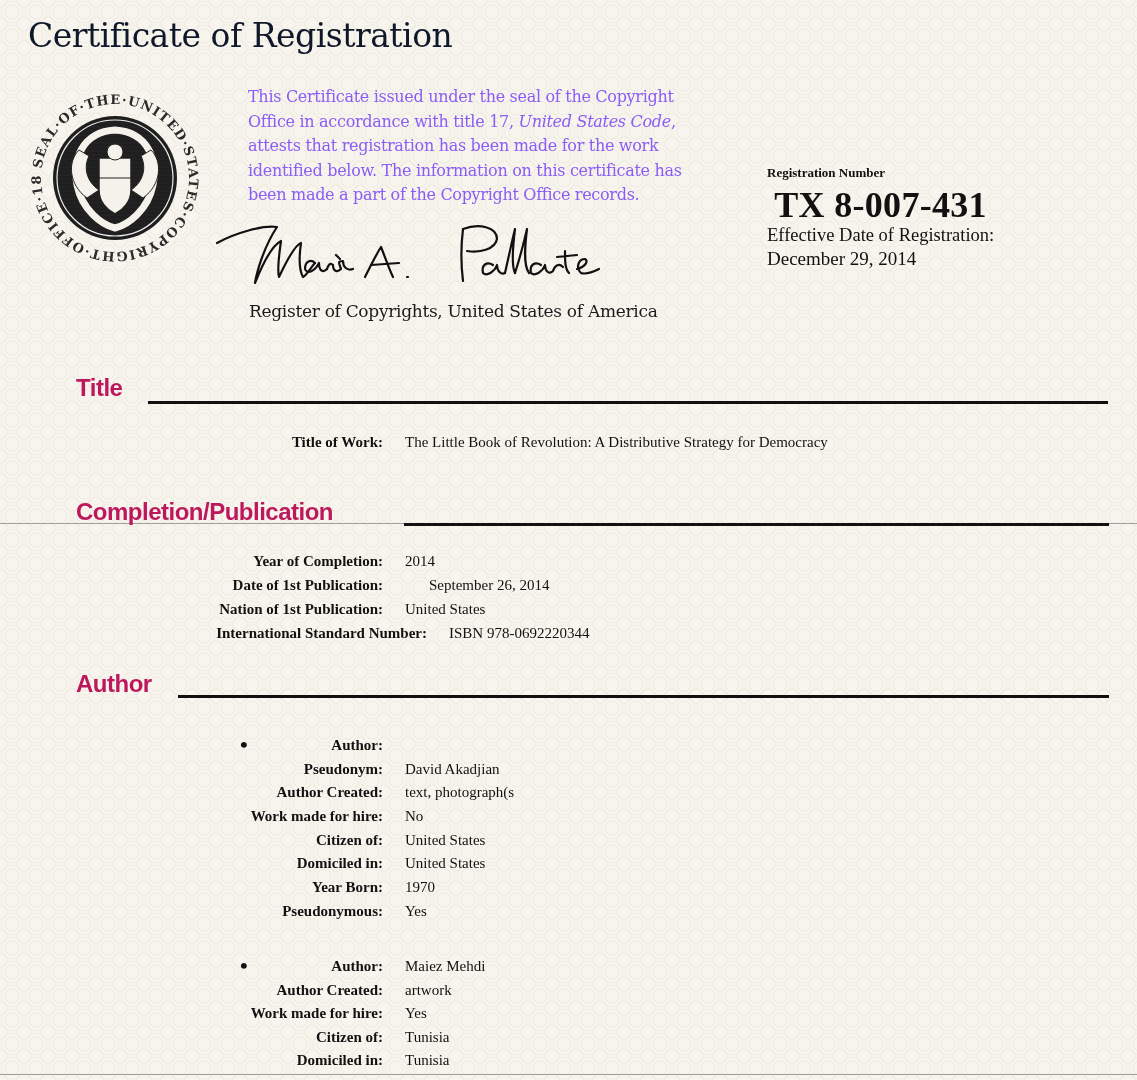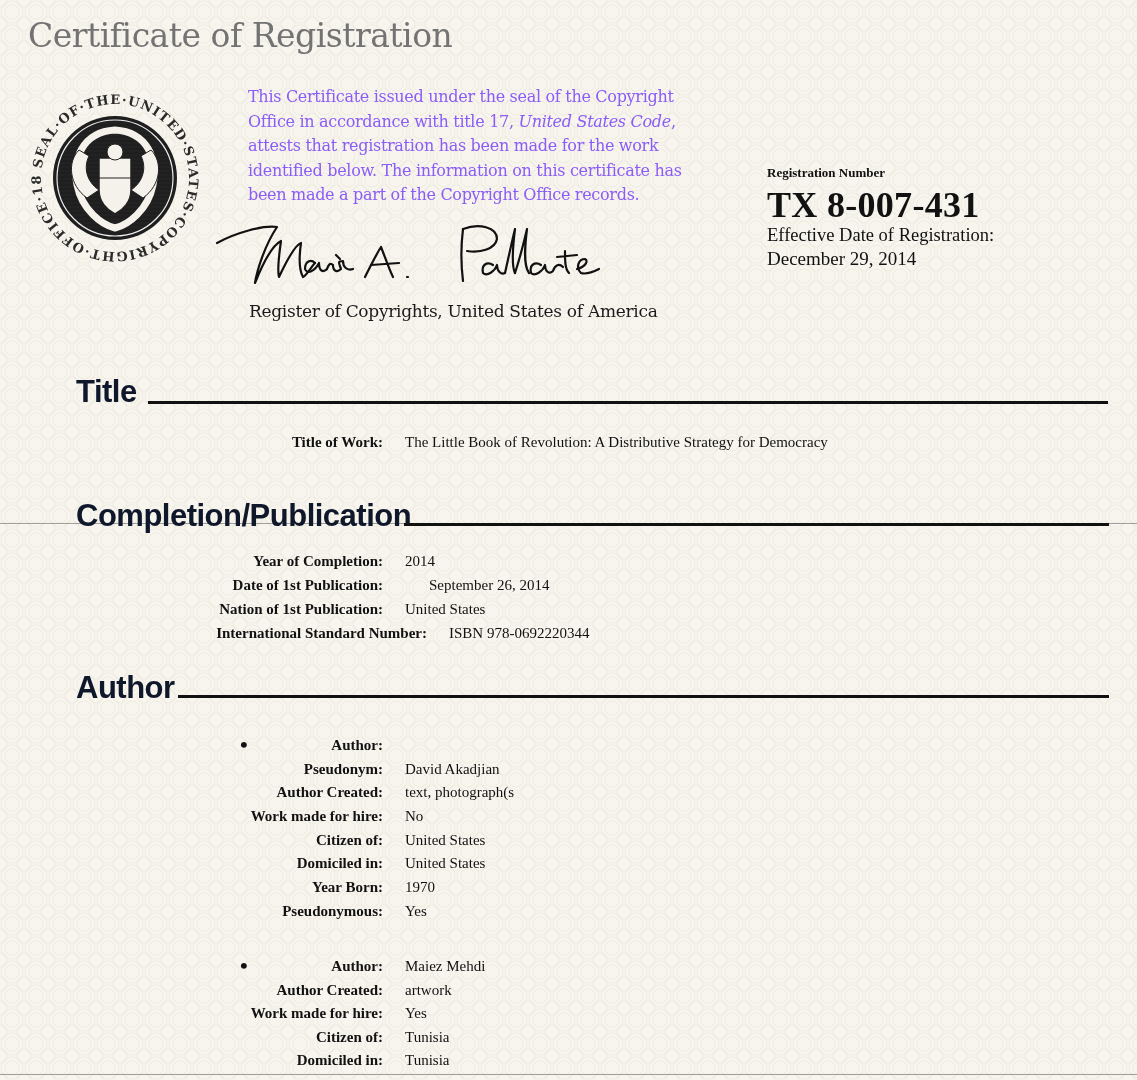--- a/index.html
+++ b/index.html
@@ -10,42 +10,42 @@
       radial-gradient(circle at 12px 12px, transparent 6px, rgba(205,200,180,0.22) 7px, transparent 8px, transparent 10px, rgba(205,200,180,0.18) 11px, transparent 12px),
       radial-gradient(circle at 12px 12px, transparent 6px, rgba(205,200,180,0.18) 7px, transparent 8px);
     background-size: 24px 24px, 24px 24px;
     background-position: 0 0, 12px 12px;
     font-family: "Liberation Serif", serif;
     color: #111;
   }
   .abs { position: absolute; }
   .cert-title {
     left: 28px; top: 16px; font-size: 33px; font-family: "DejaVu Serif", serif; font-weight: normal;
-    letter-spacing: -0.5px; color: #737373; white-space: nowrap;
+    letter-spacing: -0.5px; color: #0f172a; white-space: nowrap;
   }
   .seal { left: 27px; top: 90px; width: 176px; height: 176px; }
   .statement {
     left: 248px; top: 85px; width: 470px; font-family: "DejaVu Serif", serif;
     font-size: 16px; line-height: 24.6px; color: #8b5cf6; letter-spacing: -0.3px;
   }
   .statement .line { display: block; white-space: nowrap; }
   .signature { left: 215px; top: 215px; width: 400px; height: 80px; }
   .register-line {
     left: 249px; top: 301px; font-family: "DejaVu Serif", serif; font-size: 17px;
     color: #1a1a1a; white-space: nowrap; letter-spacing: -0.3px;
   }
   .reg-block { left: 767px; top: 160px; }
   .reg-label { font-weight: bold; font-size: 13px; line-height: 26px; white-space: nowrap; }
-  .reg-number { font-weight: bold; font-size: 36px; line-height: 38px; white-space: nowrap; letter-spacing: 0.3px; }
+  .reg-number { font-weight: bold; font-size: 36px; line-height: 38px; white-space: nowrap; letter-spacing: 0.3px; text-align: center; }
   .reg-eff-label { font-weight: normal; font-size: 18.5px; line-height: 23px; white-space: nowrap; }
   .reg-eff-value { font-size: 19px; line-height: 24px; white-space: nowrap; }
 
   .section-heading {
-    font-family: "Liberation Sans", sans-serif; font-weight: bold; font-size: 31px;
-    color: #0f172a; white-space: nowrap; letter-spacing: -0.5px;
+    font-family: "Liberation Sans", sans-serif; font-weight: bold; font-size: 24px;
+    color: #be185d; white-space: nowrap; letter-spacing: -0.5px;
   }
   .rule { height: 3px; background: #111; }
   .fold { height: 1px; background: rgba(90,90,90,0.55); }
 
   .field-row { position: absolute; display: flex; white-space: nowrap; font-size: 15px; line-height: 24px; }
   .field-label { font-weight: bold; text-align: right; width: 405px; padding-right: 22px; box-sizing: border-box; }
   .field-value { }
   .bullet { position: absolute; font-size: 22px; line-height: 24px; font-weight: bold; }
 </style>
 </head>

